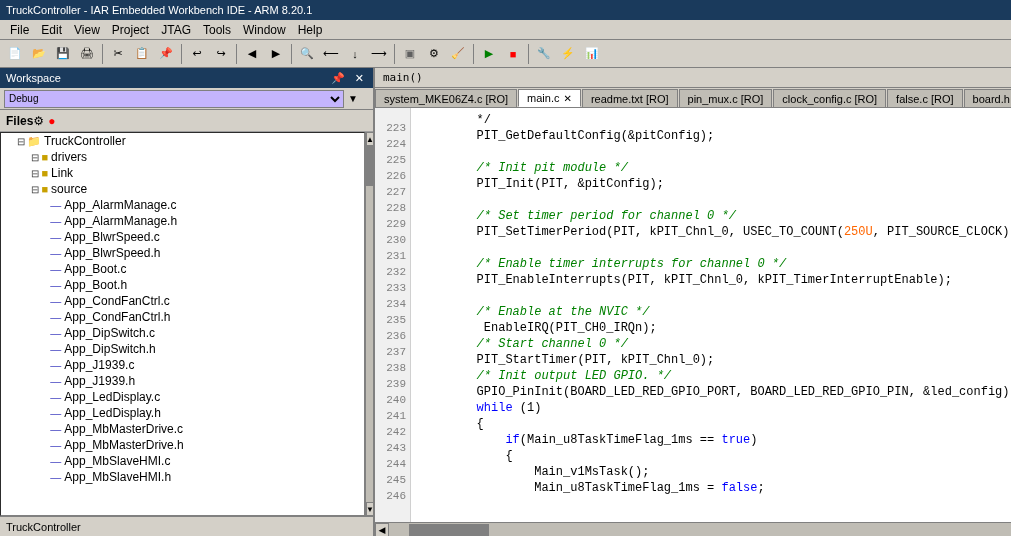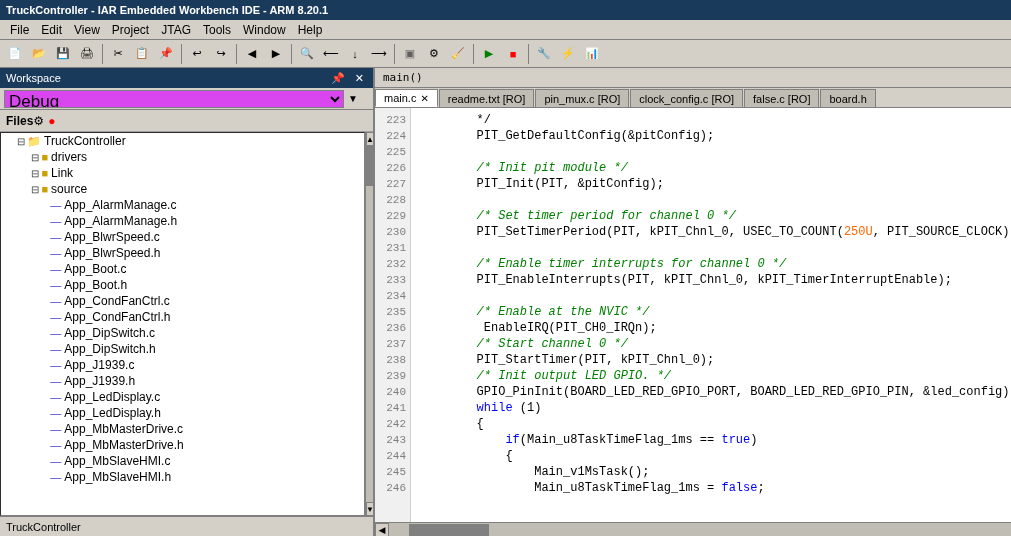--- a/index.html
+++ b/index.html
@@ -1,40 +1,40 @@
 <!DOCTYPE html>
 <html><head>
   <meta charset="utf-8">
   <style>
     * { margin: 0; padding: 0; box-sizing: border-box; }
     body { font-family: 'Segoe UI', Tahoma, sans-serif; font-size: 12px; background: #d4d0c8; width: 1011px; height: 536px; overflow: hidden; }
     
     
-    #title-bar { background: #1a3a5c; color: white; height: 20px; display: flex; align-items: center; padding: 0 6px; font-size: 11px; font-weight: bold; }
+    #title-bar { background: #1a3a5c; color: white; height: 20px; display: flex; align-items: center; padding: 0 6px; font-size: 11px; }
     
     
     #menu-bar { background: #d4d0c8; height: 20px; display: flex; align-items: center; padding: 0 4px; border-bottom: 1px solid #808080; }
     #menu-bar span { padding: 2px 6px; font-size: 12px; cursor: pointer; }
     
     
     #toolbar { background: #d4d0c8; height: 28px; display: flex; align-items: center; padding: 2px 4px; border-bottom: 1px solid #808080; gap: 2px; }
     .toolbar-btn { width: 22px; height: 22px; background: #d4d0c8; border: 1px solid transparent; display: flex; align-items: center; justify-content: center; cursor: pointer; font-size: 11px; }
     .toolbar-sep { width: 1px; height: 20px; background: #808080; margin: 0 2px; }
     
     
     #main-layout { display: flex; height: calc(536px - 68px); }
     
     
     #sidebar { width: 375px; min-width: 375px; background: #d4d0c8; border-right: 2px solid #808080; display: flex; flex-direction: column; }
     #sidebar-header { background: #1a3a5c; color: white; height: 20px; display: flex; align-items: center; padding: 0 6px; font-size: 11px; justify-content: space-between; }
     #sidebar-header-right { display: flex; gap: 4px; }
     #sidebar-header-btn { color: white; font-size: 11px; cursor: pointer; padding: 0 3px; }
     
     #debug-bar { background: #d4d0c8; height: 22px; display: flex; align-items: center; padding: 0 4px; border-bottom: 1px solid #808080; }
-    #debug-select { background: #d946ef; border: 1px solid #808080; height: 18px; font-size: 17px; width: 340px; }
+    #debug-select { background: #c4b5fd; border: 1px solid #808080; height: 18px; font-size: 10px; width: 340px; }
     
     #files-header { display: flex; align-items: center; justify-content: flex-start; padding: 2px 6px; background: #d4d0c8; border-bottom: 1px solid #a0a0a0; height: 22px; }
     #files-label { font-size: 12px; font-weight: bold; }
     #files-icons { display: flex; gap: 4px; }
     .files-icon { font-size: 12px; cursor: pointer; }
     
     #file-tree { overflow-y: auto; flex: 1; background: white; border: 1px inset #808080; }
     .tree-item { display: flex; align-items: center; padding: 1px 2px; cursor: pointer; font-size: 12px; white-space: nowrap; }
     .tree-indent-1 { padding-left: 16px; }
     .tree-indent-2 { padding-left: 30px; }
@@ -53,21 +53,21 @@
     #editor { flex: 1; display: flex; flex-direction: column; background: white; }
     
     
     #tab-bar { display: flex; background: #d4d0c8; height: 20px; align-items: flex-end; overflow: hidden; border-bottom: 1px solid #808080; }
     .tab { height: 18px; padding: 0 8px; display: flex; align-items: center; font-size: 11px; cursor: pointer; border: 1px solid #808080; border-bottom: none; background: #c0bdb5; margin-right: 1px; white-space: nowrap; }
     .tab.active { background: white; border-bottom: 1px solid white; }
     .tab-close { margin-left: 4px; font-size: 10px; cursor: pointer; }
     
     
     #code-area { display: flex; flex: 1; overflow: hidden; font-family: 'Courier New', monospace; font-size: 12px; }
-    #line-numbers { background: #f0f0f0; border-right: 1px solid #d0d0d0; padding: 4px 4px; text-align: right; color: #808080; font-size: 11px; min-width: 36px; overflow: hidden; line-height: 16px; }
+    #line-numbers { background: #f0f0f0; border-right: 1px solid #d0d0d0; padding: 12px 4px; text-align: right; color: #808080; font-size: 11px; min-width: 36px; overflow: hidden; line-height: 16px; }
     #code-content { flex: 1; overflow: auto; padding: 4px 8px; line-height: 16px; white-space: pre; }
     
     .code-line { min-height: 16px; }
     
     
     #status-bar { background: #d4d0c8; height: 20px; display: flex; align-items: center; padding: 0 6px; font-size: 11px; border-top: 1px solid #808080; }
     
     
     #h-scrollbar { height: 14px; background: #d4d0c8; border-top: 1px solid #808080; display: flex; align-items: center; }
     .h-scroll-btn { width: 14px; height: 14px; background: #d4d0c8; border: 1px solid #808080; display: flex; align-items: center; justify-content: center; font-size: 9px; cursor: pointer; }
@@ -192,20 +192,21 @@
   </div>
 
   <div id="editor">
 
     <div style="background:#d4d0c8; height:20px; display:flex; align-items:center; padding:0 8px; font-size:11px; border-bottom:1px solid #808080;">
       <span style="font-family:monospace;">main()</span>
     </div>
 
     <div id="tab-bar">
 
+    <div class="tab">system_MKE06Z4.c [RO]</div>
         <div class="tab active">main.c <span class="tab-close">✕</span></div>
         <div class="tab">readme.txt [RO]</div>
         <div class="tab">pin_mux.c [RO]</div>
         <div class="tab">clock_config.c [RO]</div>
         <div class="tab">false.c [RO]</div>
         <div class="tab">board.h</div>
       </div>
 
     <div id="code-area">
       <div id="line-numbers">

